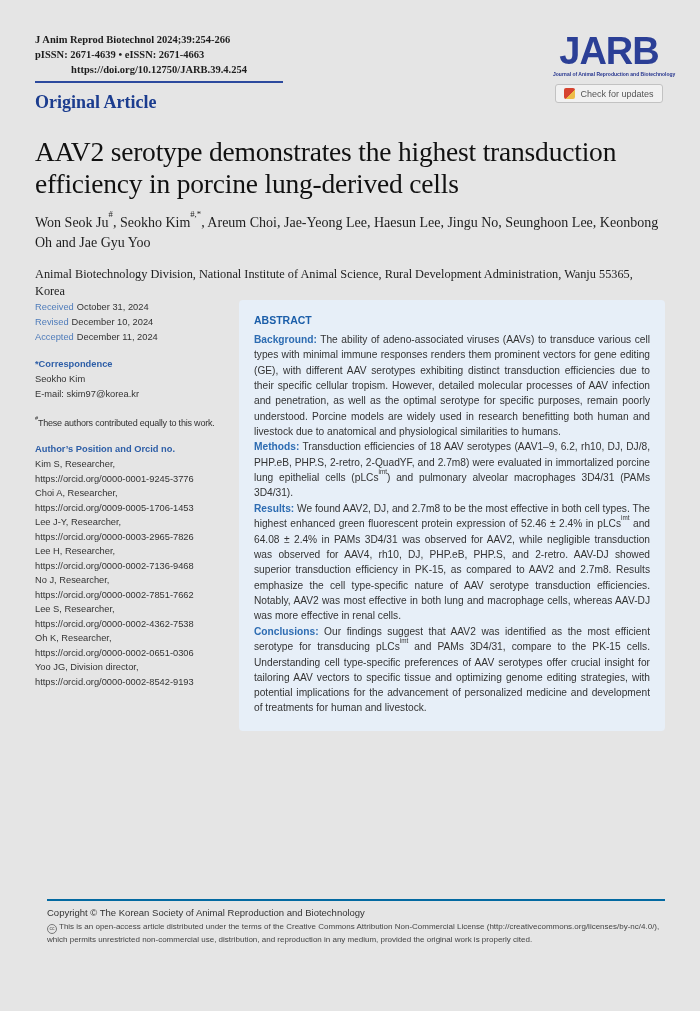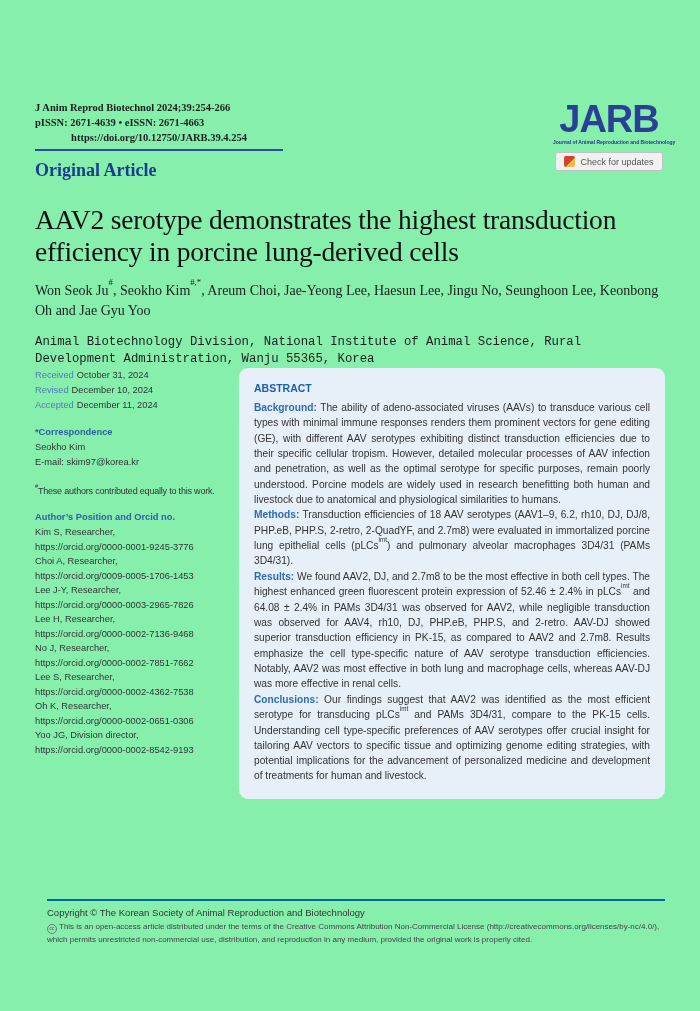--- a/index.html
+++ b/index.html
@@ -1,50 +1,50 @@
 <!DOCTYPE html>
 <html><head>
 <meta charset="utf-8">
 <style>
   html,body { margin:0; padding:0; background:#ffffff; }
   .page {
-    position:relative; width:700px; height:1011px; background:#86efac;
+    position:relative; width:700px; height:1011px; background:#e5e5e5;
     font-family:"Liberation Sans", sans-serif; color:#222; overflow:hidden;
-    box-sizing:border-box; padding:100px 35px 0 35px;
+    box-sizing:border-box; padding:32px 35px 0 35px;
   }
   
   .header { display:flex; justify-content:space-between; align-items:flex-start; }
   .header-meta { font-family:"Liberation Serif", serif; font-weight:700; font-size:10.5px; line-height:15px; color:#1d1d1d; }
   .doi { color:#1d1d1d;text-align:center; }
   .blue-rule { width:248px; border-bottom:2px solid #2c4a9e; margin-top:4px; }
   .article-type { font-family:"Liberation Serif", serif; font-weight:700; font-size:18px; color:#1c3d8f; margin-top:12px; }
   .logo-block { width:112px; text-align:center; }
   .jarb { font-weight:700; font-size:38px; line-height:1; color:#2b3f96; letter-spacing:-1px; }
   .jarb-sub { font-size:5px; color:#27368f; white-space:nowrap; margin-top:1px; font-weight:700; }
   .check-updates { display:inline-flex; align-items:center; gap:5px; margin-top:7px;
     background:#f1f1f1; border:1px solid #c2c2c2; border-radius:3px; padding:3px 8px;
     font-size:9px; color:#555; font-family:"Liberation Sans", sans-serif; cursor:pointer; }
   .crossmark-icon { width:11px; height:11px; border-radius:2px; flex:0 0 auto;
     background:linear-gradient(135deg,#d6432f 55%,#edbd4a 55%); }
   
   .title { font-family:"Liberation Serif", serif; font-weight:400; font-size:27.5px; line-height:1.17;
     color:#111; margin:26px 0 0 0; letter-spacing:-0.2px; }
   .authors { font-family:"Liberation Serif", serif; font-size:14px; line-height:1.35; color:#1d1d1d; margin-top:13px; }
   .authors sup, .equal-note sup, .abstract sup, .authors .asup { font-size:62%; position:relative; top:-0.45em; }
-  .affiliation { font-family:Liberation Mono, monospace; font-size:12.3px; line-height:1.38; color:#1d1d1d; margin-top:14px; }
+  .affiliation { font-family:Liberation Serif, serif; font-size:12.3px; line-height:1.38; color:#1d1d1d; margin-top:14px; }
   
   .columns { display:flex; align-items:flex-start; gap:12px; }
   .sidebar { width:192px; flex:0 0 auto; font-size:9.3px; line-height:15px; color:#333; }
   .sidebar .lbl { color:#4f7cba; margin-right:3px; }
   .sidebar .blue-head { color:#2d5ea7; font-weight:700; }
   .sb-block { margin-bottom:12px; }
   .equal-note { font-size:9px; line-height:13px; color:#333; letter-spacing:-0.2px; }
   .orcid-entry div { line-height:14.5px; }
   
-  .abstract-box { flex:1; background:#e7eff8; border-radius:9px; padding:13px 15px 15px 15px; }
+  .abstract-box { flex:1; background:#e7eff8; border-radius:4px; padding:13px 15px 15px 15px; }
   .abstract { font-size:10.2px; line-height:1.5; color:#333; text-align:justify; }
   .abstract-head { font-weight:700; color:#1b5ea9; font-size:10.5px; margin-bottom:3px; }
   .abstract p { margin:0; }
   .plabel { color:#2d6cb2; font-weight:700; }
   .keywords { margin-top:15px !important; }
   
   .footer { position:absolute; left:47px; right:35px; top:899px; border-top:2px solid #0369a1; padding-top:6px; }
   .copyright { font-size:9.5px; color:#333; }
   .license { font-size:8px; line-height:1.4; color:#444; margin-top:3px; }
   .oa-icon { display:inline-flex; align-items:center; justify-content:center; width:8px; height:8px;

